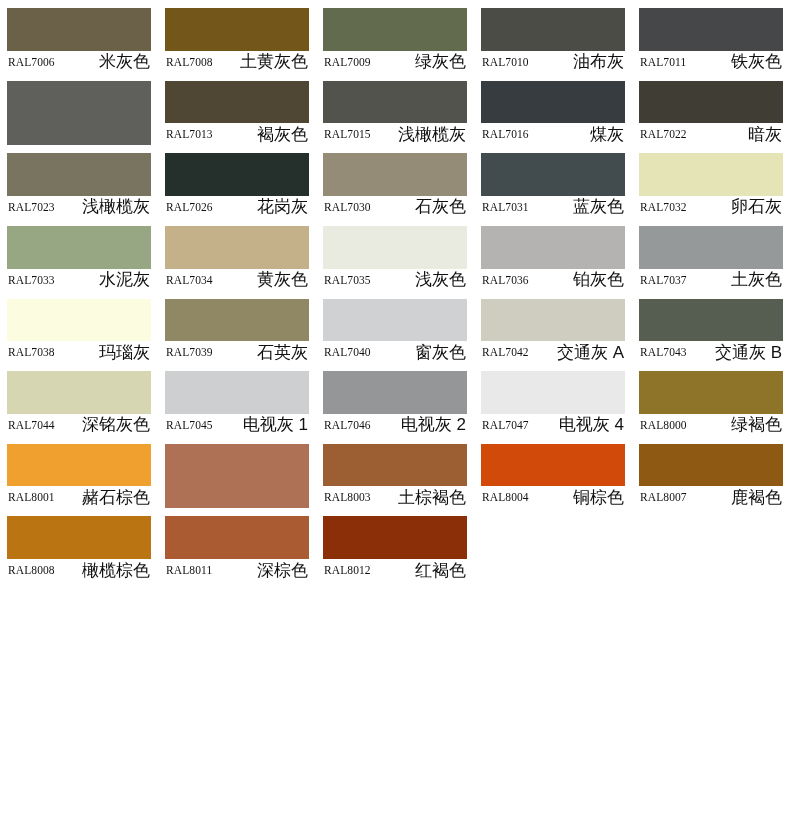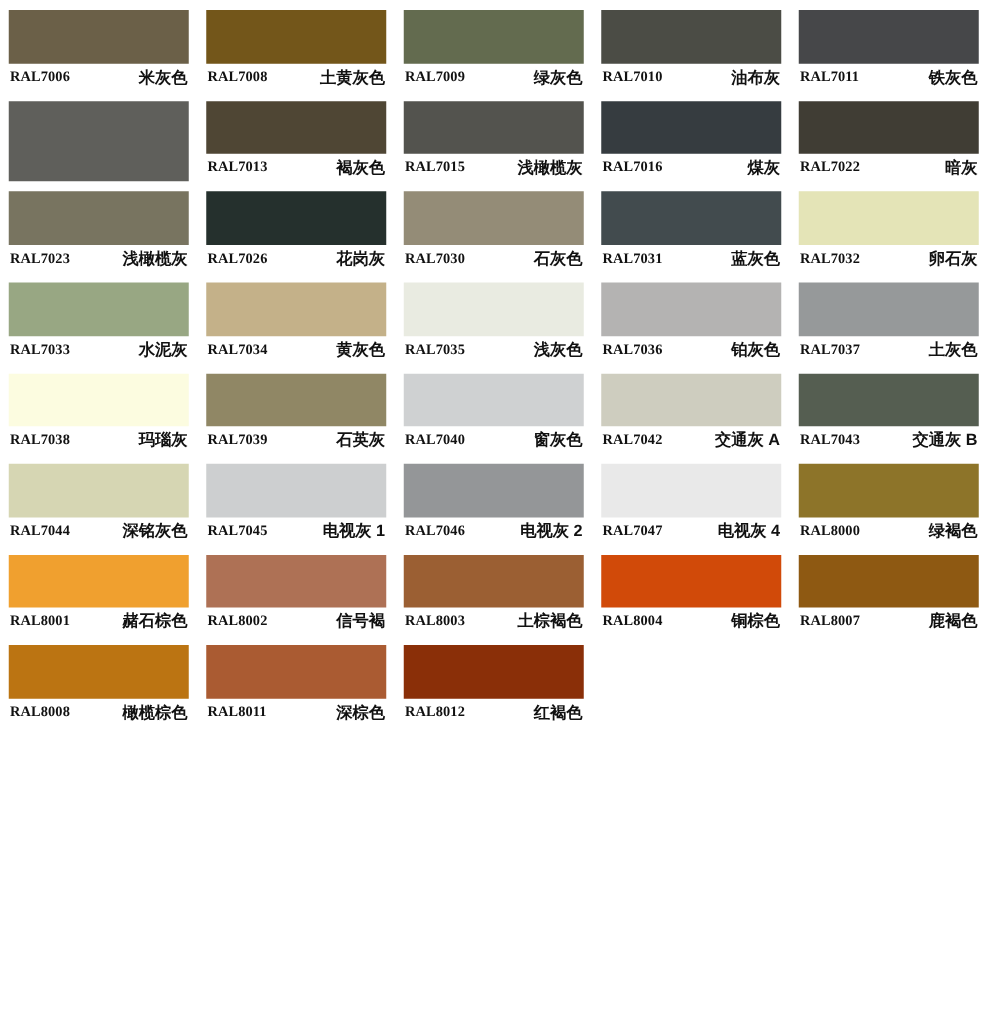--- a/index.html
+++ b/index.html
@@ -19,21 +19,20 @@
     box-sizing: border-box;
     padding: 0;
   }
   .grid {
     display: grid;
     grid-template-columns: repeat(5, 1fr);
     grid-template-rows: repeat(8, 1fr);
     width: 790px;
     height: 581px;
     box-sizing: border-box;
-    font-weight: bold;
   }
   .cell {
     position: relative;
     box-sizing: border-box;
     padding: 8px 7px 0 7px;
     display: flex;
     flex-direction: column;
   }
   .swatch {
     flex: 1 1 auto;
@@ -51,21 +50,21 @@
   }
   .ral-code {
     font-family: "Liberation Serif", "DejaVu Serif", serif;
     font-size: 11.5px;
     color: #111111;
     letter-spacing: 0.1px;
     padding-left: 1px;
   }
   .ral-name {
     font-family: "Liberation Sans", "DejaVu Sans", sans-serif;
-    font-size: 13px;
+    font-size: 17px;
     color: #111111;
     padding-right: 1px;
   }
 </style>
 </head>
 <body>
 
 <div id="chart">
   <div class="grid">
       <div class="cell">
@@ -276,24 +275,20 @@
       </div>
       <div class="cell">
         <div class="swatch" style="background-color: rgb(240, 160, 47);"></div>
         <div class="labels">
           <span class="ral-code">RAL8001</span>
           <span class="ral-name">赭石棕色</span>
         </div>
       </div>
       <div class="cell">
         <div class="swatch" style="background-color: rgb(174, 113, 85);"></div>
-        <div class="labels">
-          <span class="ral-code">RAL8002</span>
-          <span class="ral-name">信号褐</span>
-        </div>
       </div>
       <div class="cell">
         <div class="swatch" style="background-color: rgb(155, 95, 51);"></div>
         <div class="labels">
           <span class="ral-code">RAL8003</span>
           <span class="ral-name">土棕褐色</span>
         </div>
       </div>
       <div class="cell">
         <div class="swatch" style="background-color: rgb(209, 74, 9);"></div>

